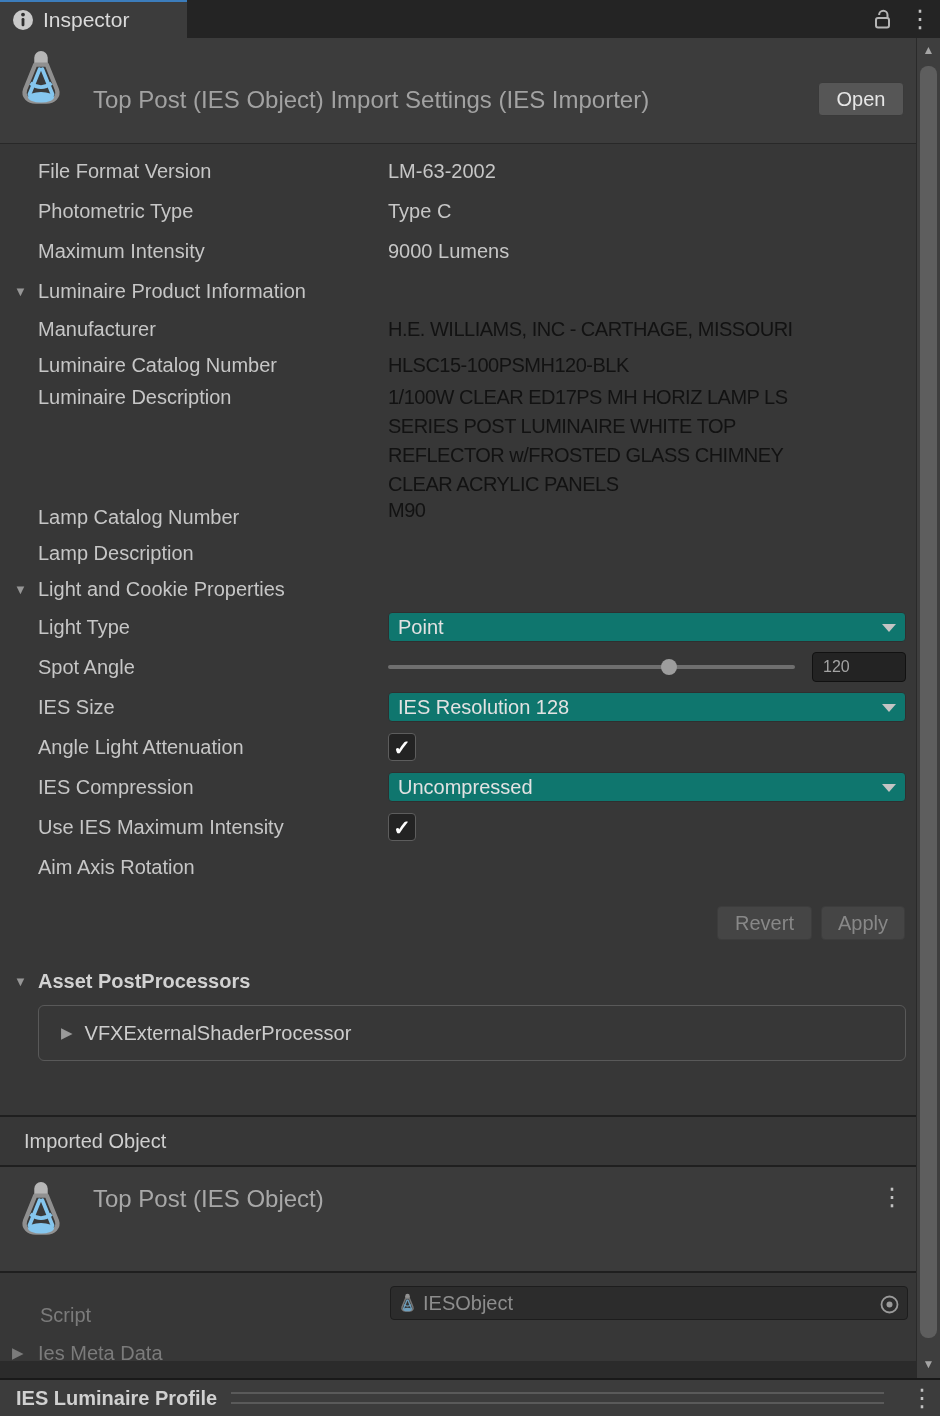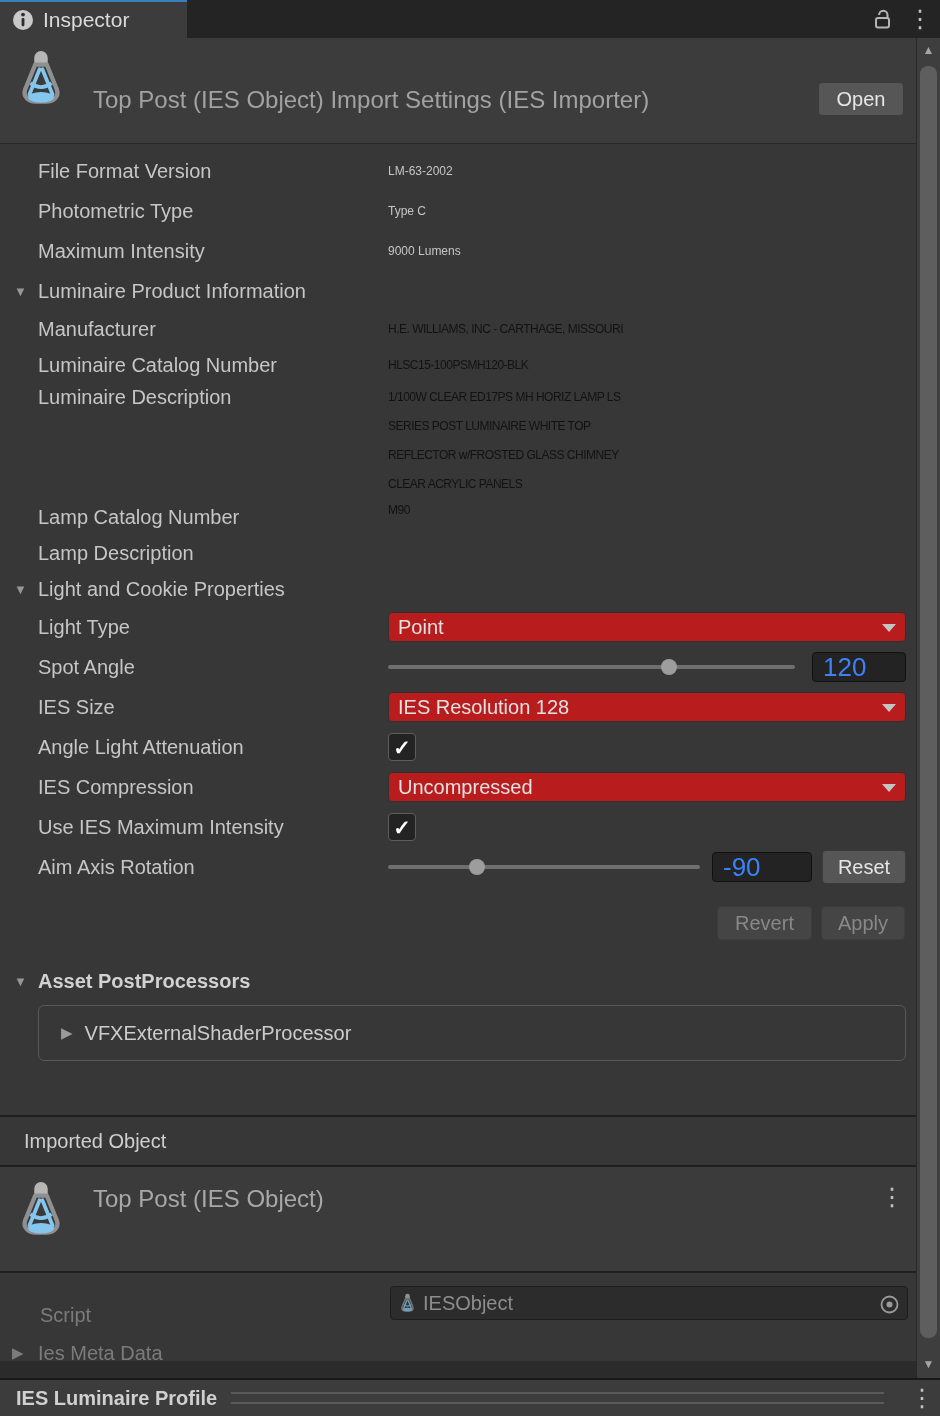--- a/index.html
+++ b/index.html
@@ -23,42 +23,42 @@
   .header-icons{position:absolute;right:14px;top:47px;display:flex;align-items:center;gap:16px;}
   .btn{background:#565656;border:1px solid #3a3a3a;border-radius:4px;color:#e6e6e6;
        font-size:20px;display:flex;align-items:center;justify-content:center;box-sizing:border-box;}
   .open-btn{position:absolute;right:12px;top:44px;width:86px;height:34px;}
 
   
   .main{position:absolute;top:144px;left:0;width:916px;background:#373737;padding-top:7px;}
   .row{position:relative;display:flex;align-items:center;height:40px;padding-left:38px;box-sizing:border-box;}
   .row.h36{height:36px;}
   .label{width:350px;flex:none;font-size:20px;color:#c6c6c6;}
-  .value{font-size:12px;color:#c6c6c6;}
+  .value{font-size:20px;color:#c6c6c6;}
   .fold-tri{position:absolute;left:14px;font-size:13px;color:#969696;}
   .bold{font-weight:bold;color:#d2d2d2;}
   .narrow{color:#121212;letter-spacing:-0.5px;line-height:29px;}
   .desc-row{align-items:flex-start;height:auto;padding-top:0;}
   .desc-row .label{padding-top:3px;}
 
   .ctrl{position:relative;width:518px;height:40px;flex:none;}
-  .dropdown{position:absolute;left:0;top:5px;width:518px;height:30px;background:#b91c1c;
+  .dropdown{position:absolute;left:0;top:5px;width:518px;height:30px;background:#0f766e;
             border:1px solid #2f2f2f;border-radius:4px;box-sizing:border-box;
             display:flex;align-items:center;padding-left:9px;font-size:20px;color:#e2e2e2;}
   .caret{position:absolute;right:9px;top:11px;width:0;height:0;
          border-left:7px solid transparent;border-right:7px solid transparent;border-top:8px solid #c4c4c4;}
   .checkbox{position:absolute;left:0;top:6px;width:28px;height:28px;background:#232323;
             border:1px solid #5d5d5d;border-radius:4px;box-sizing:border-box;
             display:flex;align-items:center;justify-content:center;}
   .check{color:#fff;font-size:21px;font-weight:bold;line-height:1;}
   .slider{position:absolute;top:18px;height:4px;border-radius:2px;background:#6f6f6f;}
   .handle{position:absolute;top:-6px;width:16px;height:16px;border-radius:50%;background:#9d9d9d;}
   .numfield{position:absolute;top:5px;height:30px;background:#232323;border:1px solid #111;
             border-radius:4px;box-sizing:border-box;display:flex;align-items:center;
-            padding-left:10px;font-size:26px;color:#3b82f6;}
+            padding-left:10px;font-size:16px;color:#a3a3a3;}
   .reset-btn{position:absolute;right:0;top:3px;width:84px;height:34px;}
 
   .apply-row{position:relative;height:44px;margin-top:14px;}
   .btn.disabled{background:#454545;border-color:#3d3d3d;color:#888;}
   .revert-btn{position:absolute;right:104px;top:5px;width:95px;height:34px;}
   .apply-btn{position:absolute;right:11px;top:5px;width:84px;height:34px;}
 
   .app-row{margin-top:16px;height:40px;}
   .vfx-box{margin:4px 10px 0 38px;height:56px;border:1px solid #595959;border-radius:6px;
            display:flex;align-items:center;gap:12px;padding-left:22px;box-sizing:border-box;}
@@ -246,29 +246,20 @@
     <span class="label">Use IES Maximum Intensity</span>
     <div class="ctrl">
       <div class="checkbox">
         <span class="check">✓</span>
       </div>
     </div>
   </div>
 
   <div class="row">
     <span class="label">Aim Axis Rotation</span>
-    <div class="ctrl">
-      <div class="slider" style="left:0;width:312px">
-        <div class="handle" style="left: 26%;"></div>
-      </div>
-      <div class="numfield" style="left:324px;width:100px">
-        <span>-90</span>
-      </div>
-      <div class="btn reset-btn">Reset</div>
-    </div>
   </div>
 
   <div class="apply-row">
     <div class="btn disabled revert-btn">Revert</div>
     <div class="btn disabled apply-btn">Apply</div>
   </div>
 
   <div class="row app-row">
     <span class="fold-tri">▼</span>
     <span class="label bold" style="width:520px">Asset PostProcessors</span>

